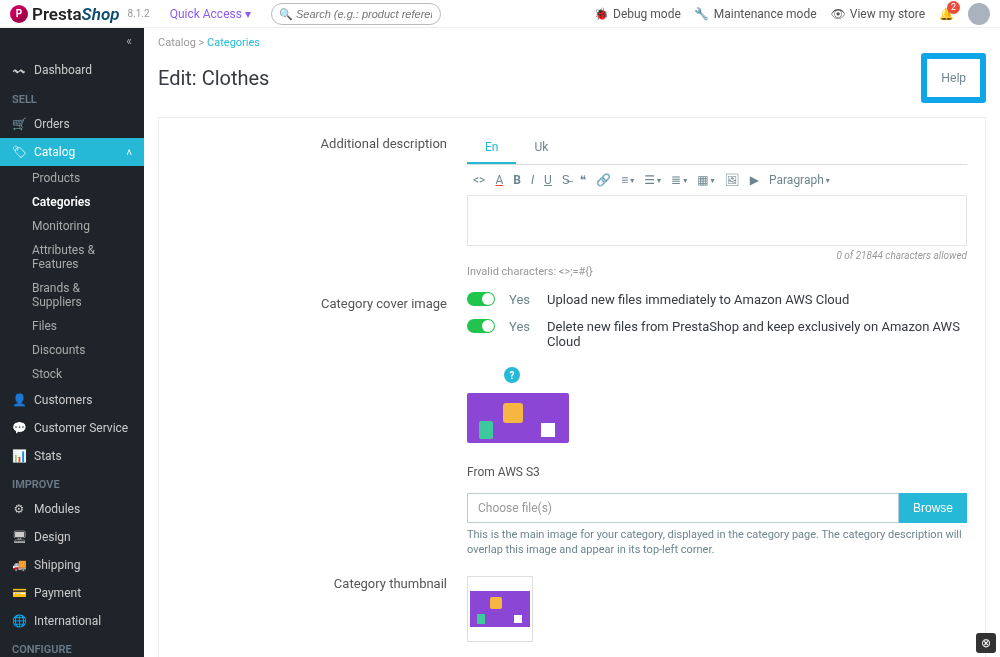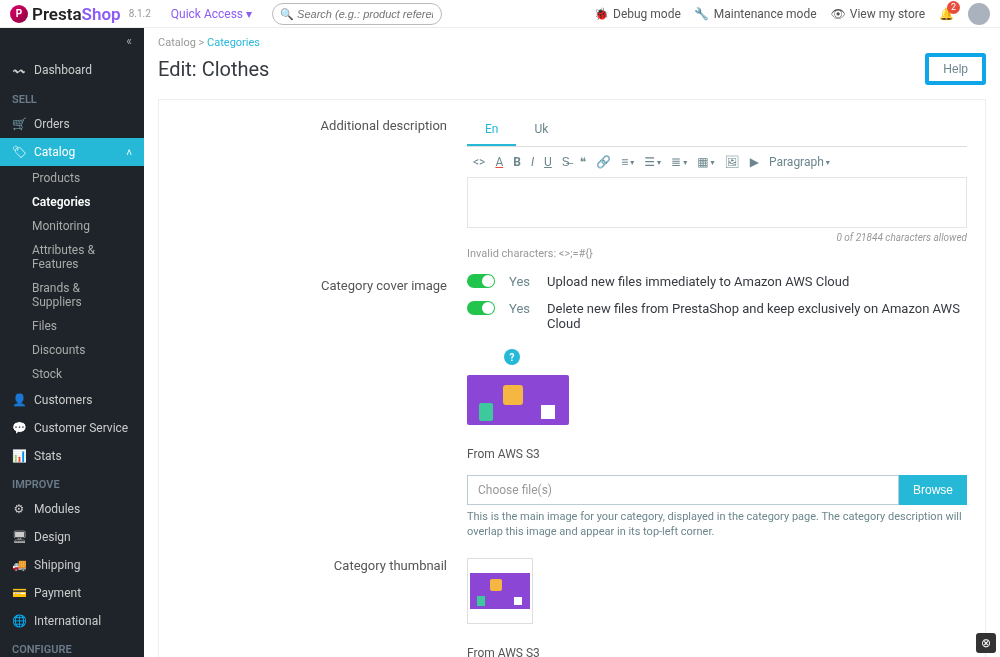--- a/index.html
+++ b/index.html
@@ -3,21 +3,21 @@
   <meta charset="utf-8">
   <style>
     * { box-sizing: border-box; margin: 0; padding: 0; }
     body { font-family: -apple-system, BlinkMacSystemFont, "Segoe UI", Roboto, sans-serif; font-size: 13px; color: #363a41; background: #fff; }
     
     
     .topbar { height: 28px; background: #fff; display: flex; align-items: center; padding: 0 10px; border-bottom: 1px solid #eee; }
     .logo-wrap { display: flex; align-items: center; gap: 4px; }
     .logo-icon { width: 18px; height: 18px; background: linear-gradient(135deg, #df0067, #8b0040); border-radius: 50%; display: inline-flex; align-items: center; justify-content: center; color: #fff; font-size: 10px; font-weight: bold; }
     .logo-text { font-size: 17px; font-weight: 600; color: #222; }
-    .logo-text .shop { color: #8b5cf6; }
+    .logo-text .shop { color: #0c4a6e; font-style: italic; }
     .version { font-size: 10px; color: #999; margin-left: 4px; }
     .quick-access { margin-left: 20px; color: #8b5cf6; font-size: 12px; cursor: pointer; }
     .search-wrap { margin-left: 20px; position: relative; }
     .search-input { width: 170px; padding: 4px 8px 4px 24px; border: 1px solid #bbb; border-radius: 12px; font-size: 11px; font-style: italic; color: #999; outline: none; }
     .search-icon-glyph { position: absolute; left: 8px; top: 50%; transform: translateY(-50%); color: #666; font-size: 11px; }
     .top-right { margin-left: auto; display: flex; align-items: center; gap: 14px; font-size: 12px; color: #555; }
     .top-right-item { display: flex; align-items: center; gap: 4px; cursor: pointer; }
     .bug { color: #6c8; }
     .wrench { color: #6c8; }
     .bell-wrap { position: relative; }
@@ -37,21 +37,21 @@
     .side-sub { padding: 5px 12px 5px 32px; cursor: pointer; color: #aaa; font-size: 12px; }
     .side-sub.active { color: #fff; font-weight: 600; }
     .side-ico { width: 14px; display: inline-block; text-align: center; }
     
     
     .main { flex: 1; background: #fff; overflow-y: auto; }
     .breadcrumb { padding: 8px 14px 0; font-size: 11px; color: #999; }
     .breadcrumb a { color: #25b9d7; text-decoration: none; }
     .page-header { display: flex; align-items: center; padding: 4px 14px 14px; }
     .page-title { font-size: 20px; font-weight: 400; color: #363a41; }
-    .help-btn { margin-left: auto; padding: 5px 14px; border: 4px solid #0ea5e9; border-radius: 3px; background: #fff; color: #6c868e; cursor: pointer; font-size: 12px; }
+    .help-btn { margin-left: auto; padding: 12px 14px; border: 6px solid #0ea5e9; border-radius: 3px; background: #fff; color: #6c868e; cursor: pointer; font-size: 12px; }
     
     .form-panel { margin: 0 14px 20px; border: 1px solid #eee; padding: 0 18px 18px; }
     .form-row { display: flex; margin-top: 14px; }
     .form-label { width: 290px; text-align: right; padding-right: 20px; padding-top: 4px; color: #555; font-size: 13px; }
     .form-field-wide { flex: 1; }
     
     .lang-tabs { display: flex; border-bottom: 1px solid #ddd; }
     .lang-tab { padding: 8px 18px; color: #6c868e; cursor: pointer; font-size: 12px; }
     .lang-tab.active { color: #25b9d7; border-bottom: 2px solid #25b9d7; }
     

